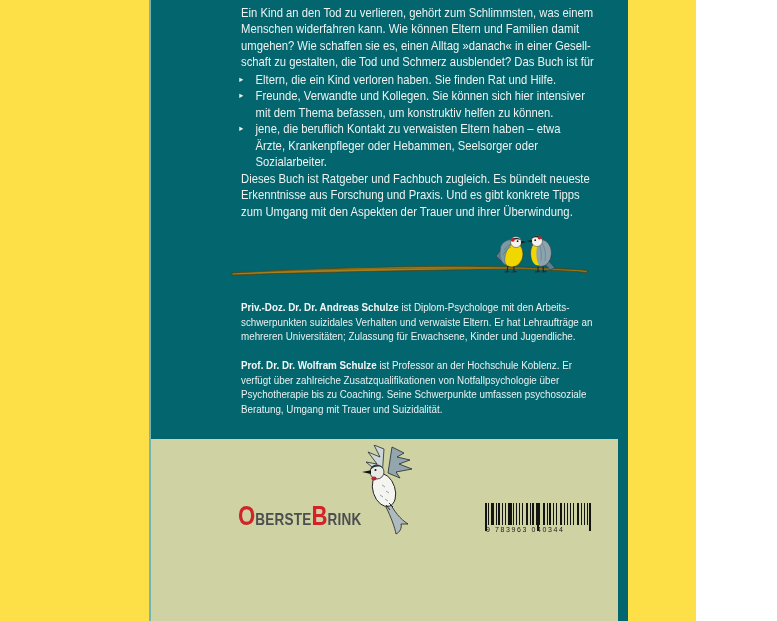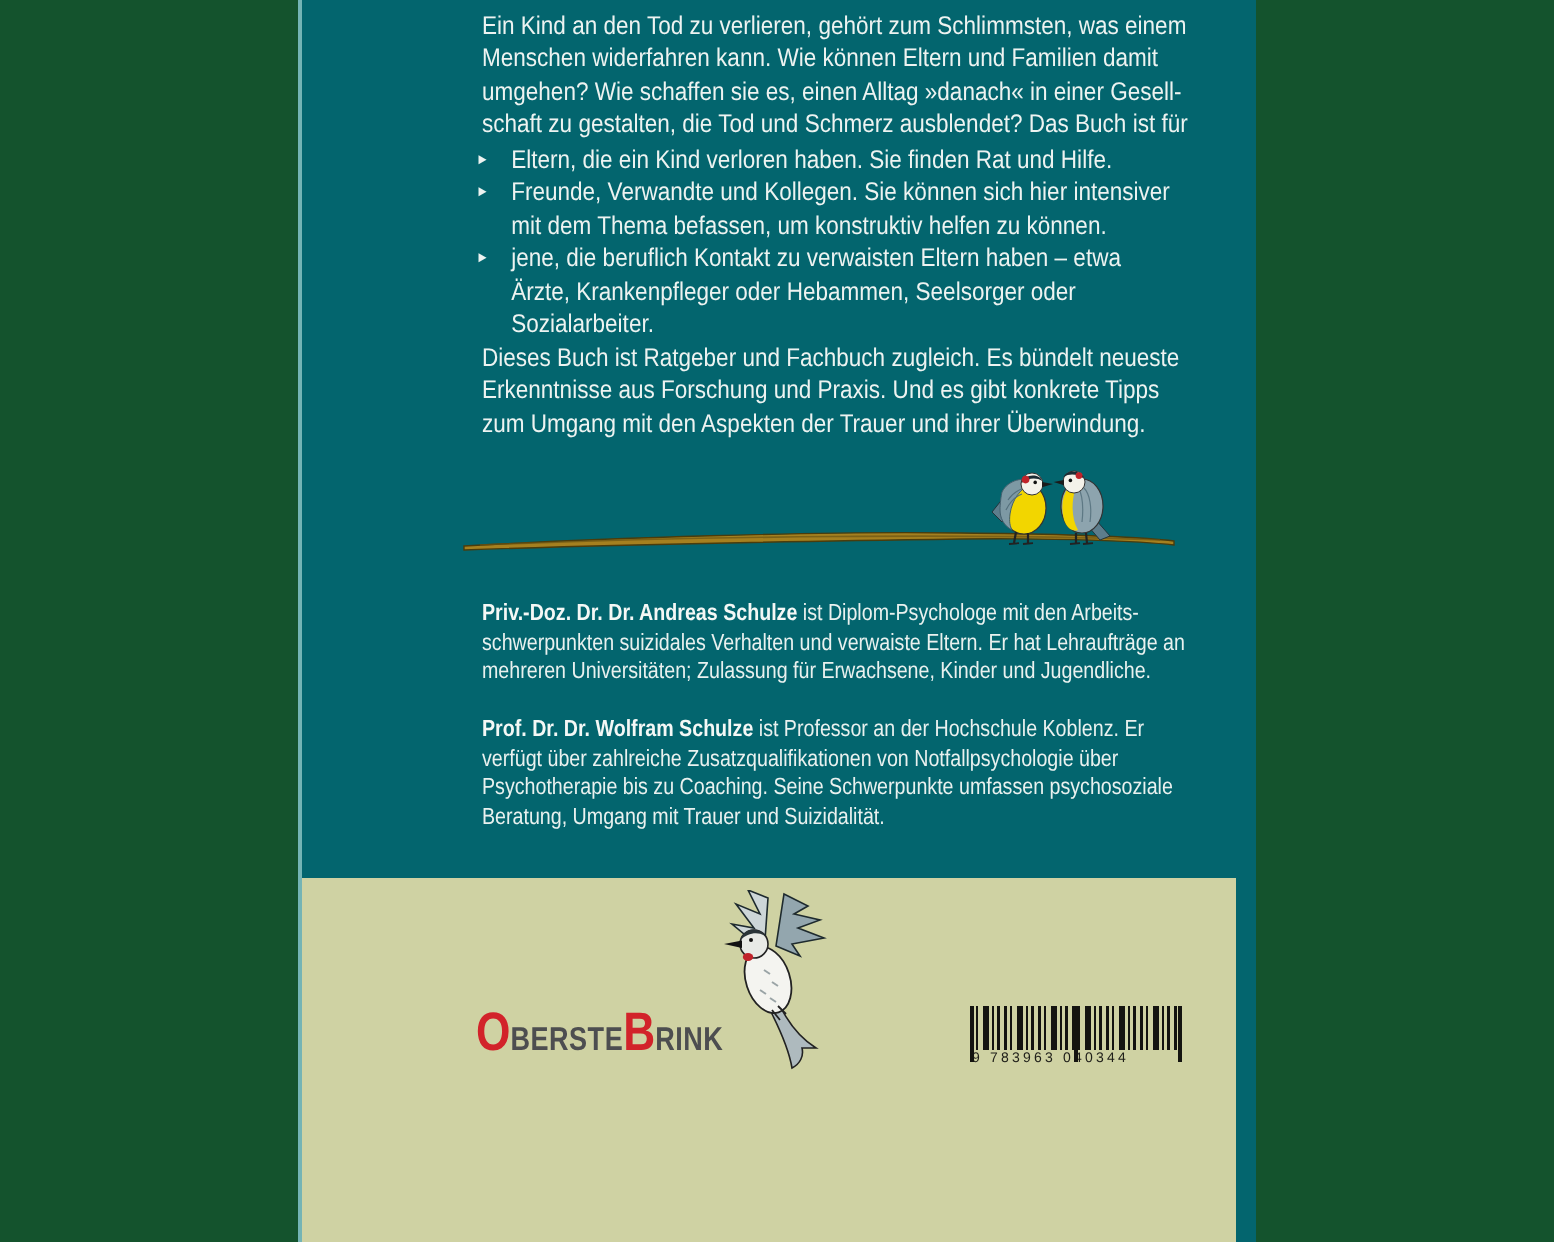--- a/index.html
+++ b/index.html
@@ -1,16 +1,16 @@
 <!DOCTYPE html>
 <html><head>
 <meta charset="utf-8">
 <style>
   html,body{margin:0;padding:0;background:#ffffff;}
-  .page{position:relative;width:777px;height:621px;background:#14532d;overflow:hidden;
+  .page{position:relative;width:696px;height:621px;background:#fde047;overflow:hidden;
         font-family:"Liberation Sans",sans-serif;}
   .cover{position:absolute;left:149px;top:0;width:479px;height:621px;background:#03656e;}
   .cover-edge{position:absolute;left:0;top:0;width:2px;height:621px;background:rgba(210,245,240,0.55);}
 
   
   .txt{position:absolute;color:#edf3f1;font-size:12.8px;line-height:16.4px;
        white-space:nowrap;transform:scaleX(0.88);transform-origin:0 0;}
   .intro{left:92px;top:5px;}
   .summary{left:92px;top:171px;}
 

